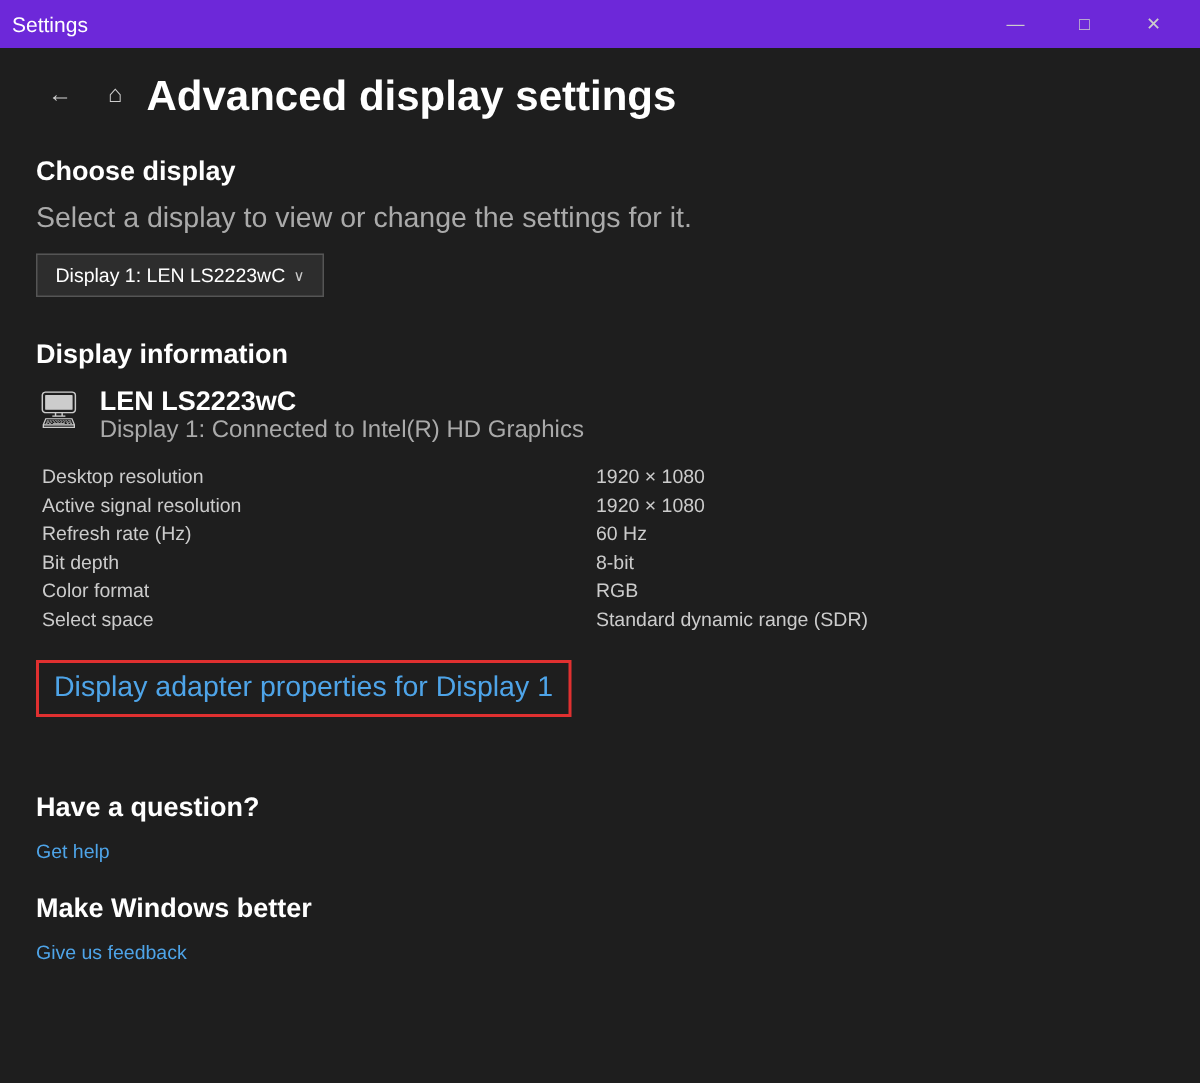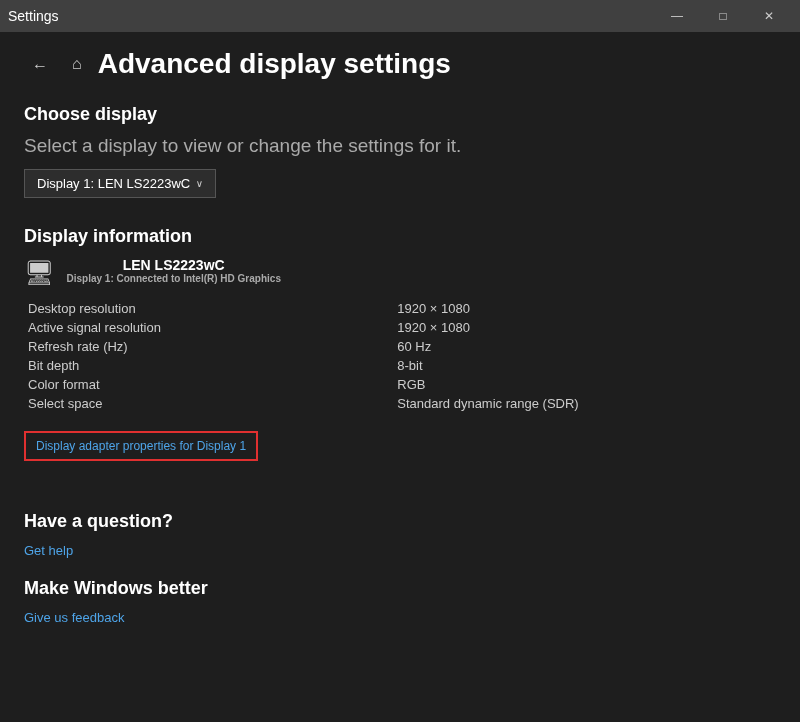--- a/index.html
+++ b/index.html
@@ -19,21 +19,21 @@
       position: relative;
     }
 
     
     .title-bar {
       display: flex;
       align-items: center;
       justify-content: space-between;
       height: 32px;
       padding: 0 8px;
-      background-color: #404040;
+      background-color: #6d28d9;
     }
 
     .title-bar-left {
       display: flex;
       align-items: center;
       gap: 8px;
     }
 
     .title-bar-controls {
       display: flex;
@@ -139,30 +139,28 @@
       margin-bottom: 14px;
     }
 
     .monitor-icon {
       color: #cccccc;
       font-size: 24px;
       margin-top: 2px;
     }
 
     .monitor-name {
-      font-size: 14px;
+      font-size: 18px;
       font-weight: 600;
       color: #ffffff;
-      text-align: center;
     }
 
     .monitor-subtitle {
-      font-size: 10px;
+      font-size: 16px;
       color: #aaaaaa;
-      font-weight: bold;
     }
 
     
     .info-table {
       display: grid;
       grid-template-columns: auto auto;
       gap: 4px 39px;
       margin-bottom: 20px;
       padding-left: 4px;
     }
@@ -174,21 +172,21 @@
     }
 
     .info-value {
       font-size: 13px;
       color: #cccccc;
     }
 
     
     .settings-link {
       color: #4ea4e8;
-      font-size: 12px;
+      font-size: 19px;
       cursor: pointer;
       text-decoration: none;
       display: inline-block;
       margin-bottom: 30px;
       border: 2px solid #e03030;
       padding: 6px 10px;
     }
 
     
     .question-section {

